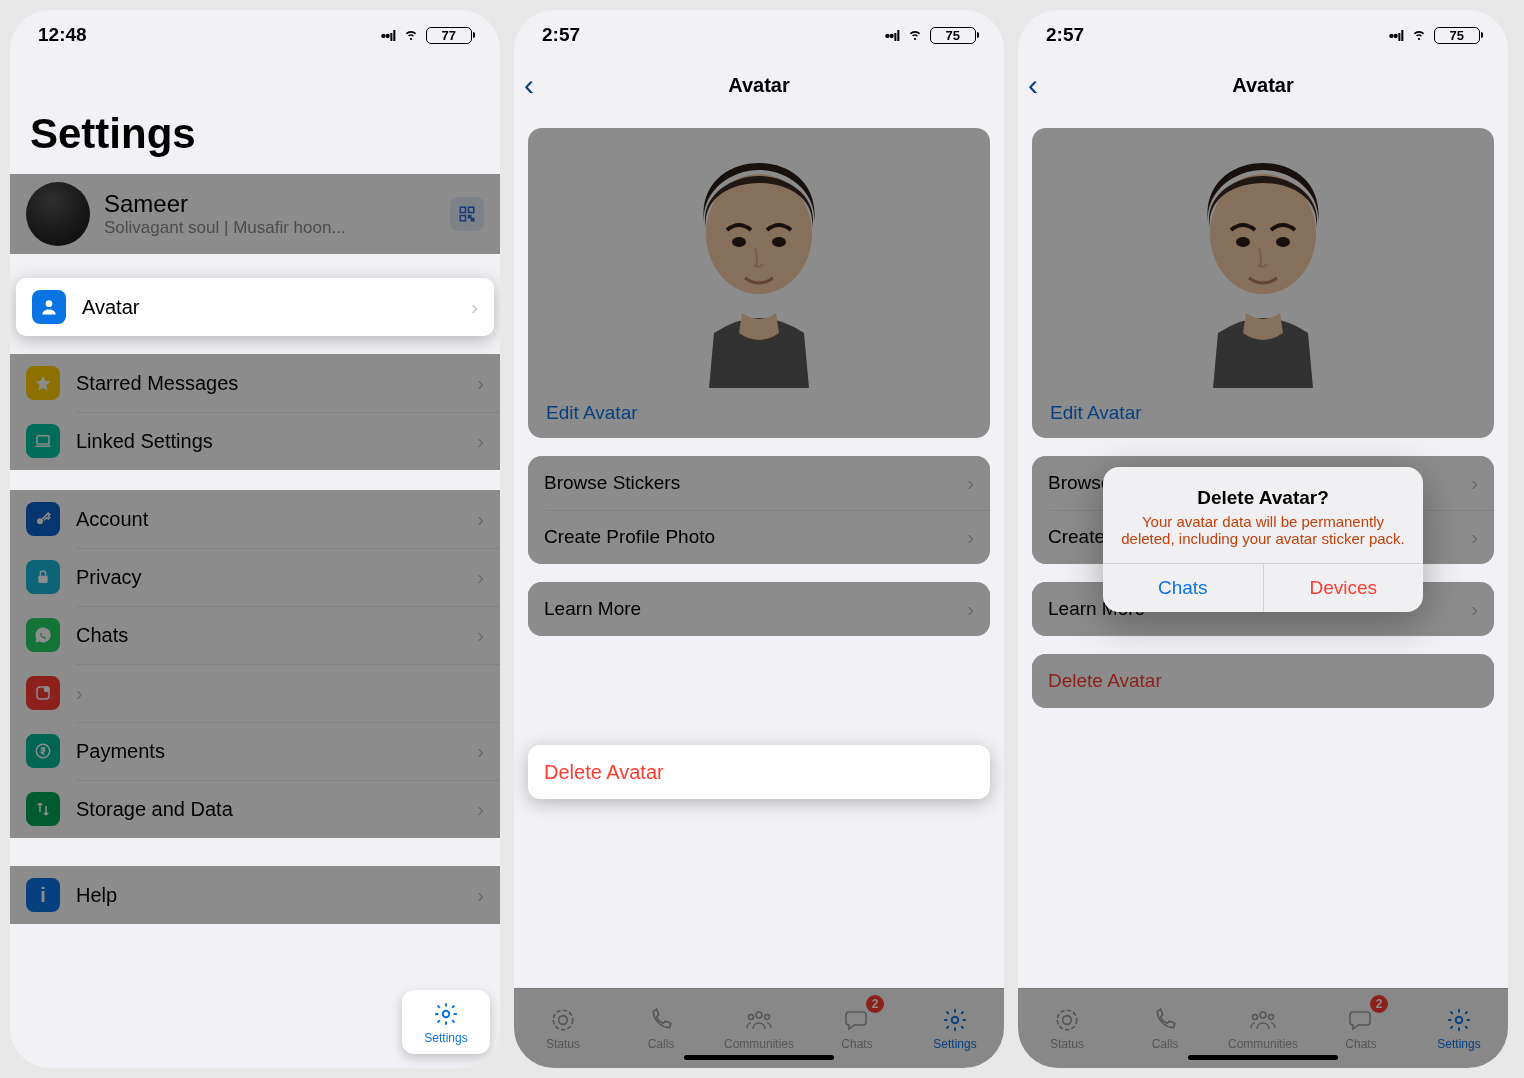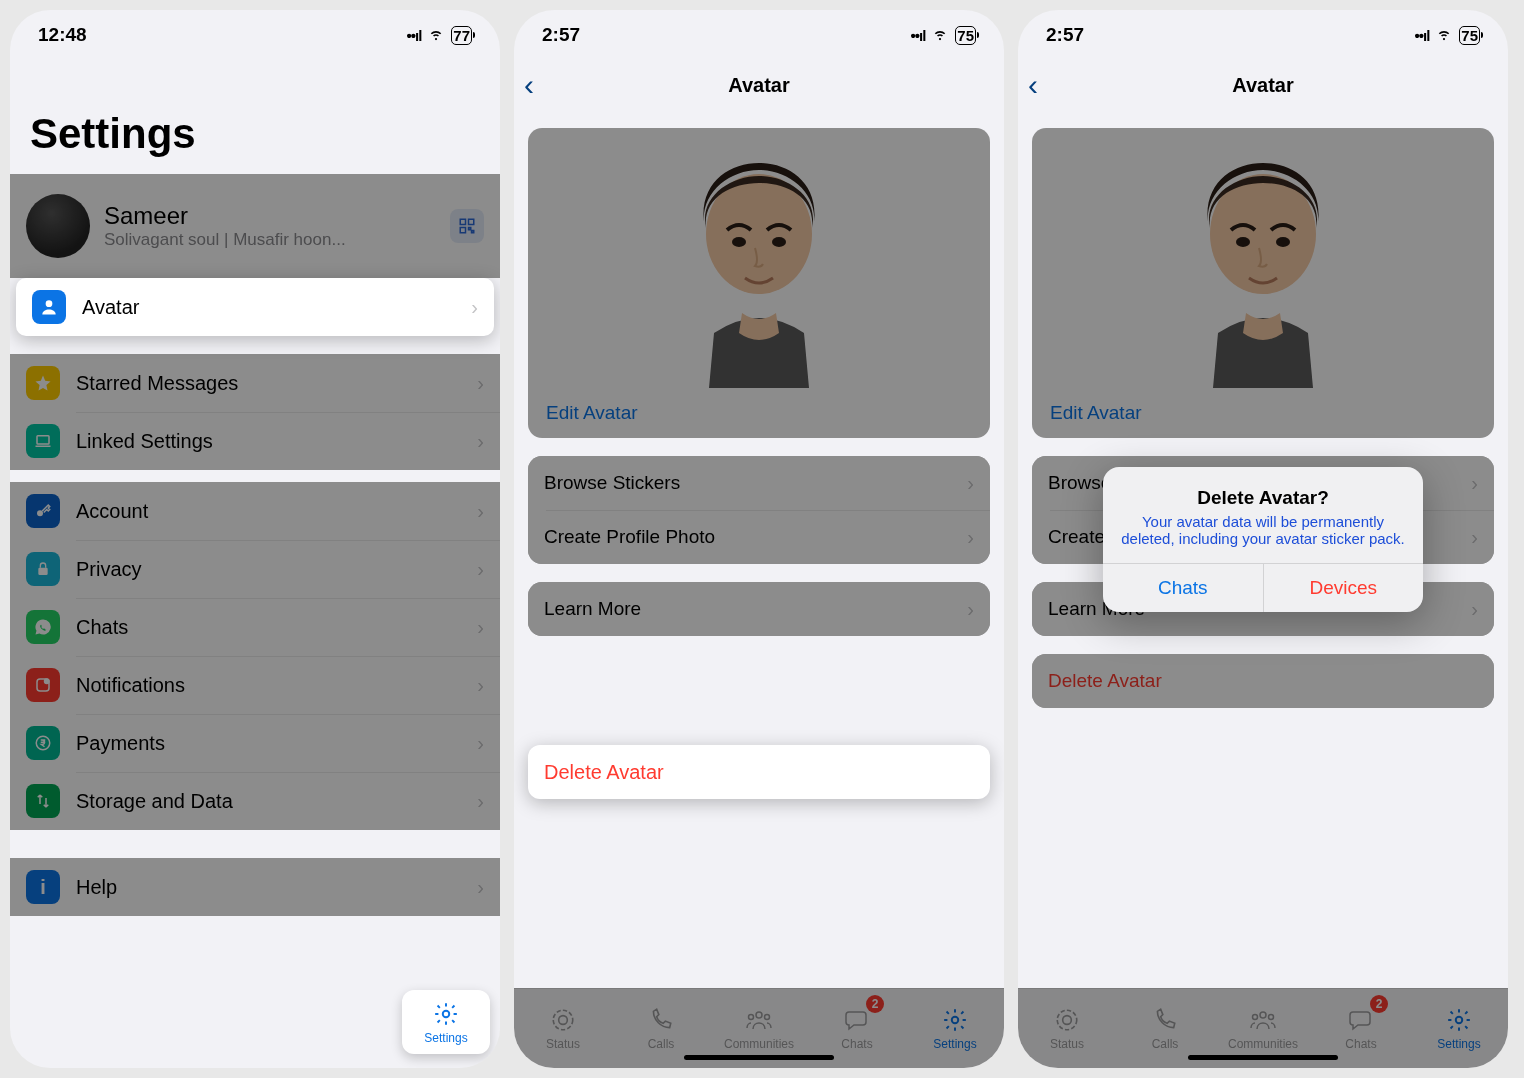--- a/index.html
+++ b/index.html
@@ -37,21 +37,21 @@
     align-items: center;
     justify-content: space-between;
     padding: 0 28px;
     font-weight: 600;
     font-size: 19px;
   }
   .status-right { display: flex; align-items: center; gap: 6px; font-size: 16px; }
   .battery {
     display: inline-flex; align-items: center;
     border: 1.5px solid #000; border-radius: 5px;
-    padding: 0 1px; font-size: 15px; font-weight: 700;
+    padding: 0 15px; font-size: 13px; font-weight: 700;
     position: relative;
   }
   .battery::after {
     content: ""; position: absolute; right: -4px; top: 30%;
     width: 2px; height: 40%; background: #000; border-radius: 0 2px 2px 0;
   }
   .signal { letter-spacing: -1px; font-size: 15px;}
   .wifi-ic svg { width: 18px; height: 18px; }
   
   .big-title {
@@ -84,21 +84,21 @@
   .row .chev { color: #c4c4c6; font-size: 20px; }
   .row.highlight {
     background: #fff !important;
     box-shadow: 0 4px 18px rgba(0,0,0,0.25);
     border-radius: 10px;
     position: relative; z-index: 5;
   }
   
   .profile-row {
     display: flex; align-items: center;
-    padding: 20px 16px; background: #fff;
+    padding: 8px 16px; background: #fff;
     margin-top: 6px;
   }
   .avatar-circle {
     width: 64px; height: 64px; border-radius: 50%;
     background: radial-gradient(circle at 40% 30%, #555 0%, #222 70%);
     margin-right: 14px; flex-shrink: 0;
     position: relative; overflow: hidden;
   }
   .profile-text { flex: 1; }
   .profile-name { font-size: 24px; }
@@ -176,21 +176,21 @@
     display: flex; align-items: center; justify-content: center;
     z-index: 100;
   }
   .alert {
     width: 320px; background: #f0f0f2;
     border-radius: 16px; overflow: hidden;
     box-shadow: 0 10px 40px rgba(0,0,0,0.3);
   }
   .alert-body { padding: 20px 18px 16px; text-align: center; }
   .alert-title { font-size: 19px; font-weight: 600; margin-bottom: 4px;}
-  .alert-msg { font-size: 15px; color: #1d4ed8; }
+  .alert-msg { font-size: 15px; color: #c2410c; }
   .alert-btns { display: flex; border-top: 1px solid rgba(0,0,0,0.12);}
   .alert-btn {
     flex: 1; padding: 13px 0; text-align: center;
     font-size: 19px;
   }
   .alert-btn.cancel { color: #0b74e5; border-right: 1px solid rgba(0,0,0,0.12);}
   .alert-btn.destructive { color: #ff3b30; }
   
   .ic-blue { background: #0b74e5; }
   .ic-yellow { background: #ffcc00; }
@@ -272,21 +272,21 @@
           <svg width="18" height="18" viewBox="0 0 24 24" fill="none" stroke="#fff" stroke-width="2">
               <rect x="4" y="5" width="16" height="11" rx="1"></rect>
               <path d="M2 19h20"></path>
             </svg>
         </div>
         <span class="label">Linked Settings</span>
         <span class="chev">›</span>
       </div>
     </div>
 
-    <div class="group" style="margin-top:12px;">
+    <div class="group" style="margin-top:20px;">
       <div class="row">
         <div class="icon-box ic-dblue">
           <svg width="18" height="18" viewBox="0 0 24 24" fill="#fff">
               <circle cx="8" cy="15" r="4"></circle>
               <path d="M11 12l8-8 2 2-2 2 2 2-2 2-2-2-4 4" stroke="#fff" stroke-width="2" fill="none"></path>
             </svg>
         </div>
         <span class="label">Account</span>
         <span class="chev">›</span>
       </div>
@@ -309,21 +309,20 @@
         <span class="label">Chats</span>
         <span class="chev">›</span>
       </div>
       <div class="row">
         <div class="icon-box ic-red">
           <svg width="18" height="18" viewBox="0 0 24 24" fill="none" stroke="#fff" stroke-width="2">
               <rect x="4" y="4" width="16" height="16" rx="4"></rect>
               <circle cx="17" cy="7" r="3" fill="#fff"></circle>
             </svg>
         </div>
-        <span class="label">Notifications</span>
         <span class="chev">›</span>
       </div>
       <div class="row">
         <div class="icon-box ic-tealp">
           <svg width="18" height="18" viewBox="0 0 24 24" fill="none" stroke="#fff" stroke-width="2">
               <circle cx="12" cy="12" r="9"></circle>
               <path d="M9 8h6M9 11h6M11 8c2 0 3 1 3 3s-2 3-4 3l4 3"></path>
             </svg>
         </div>
         <span class="label">Payments</span>

